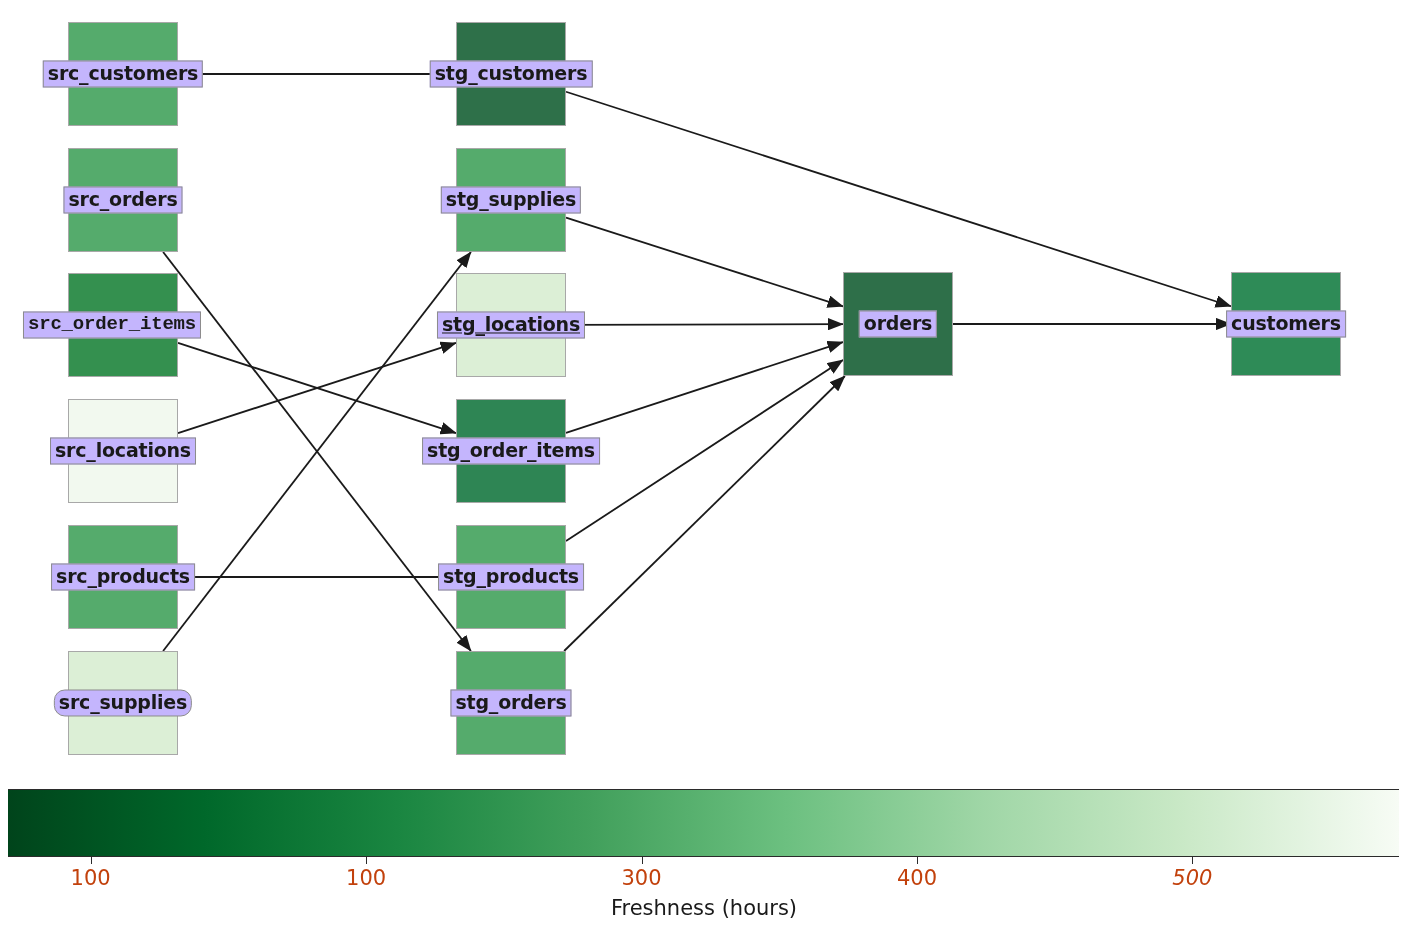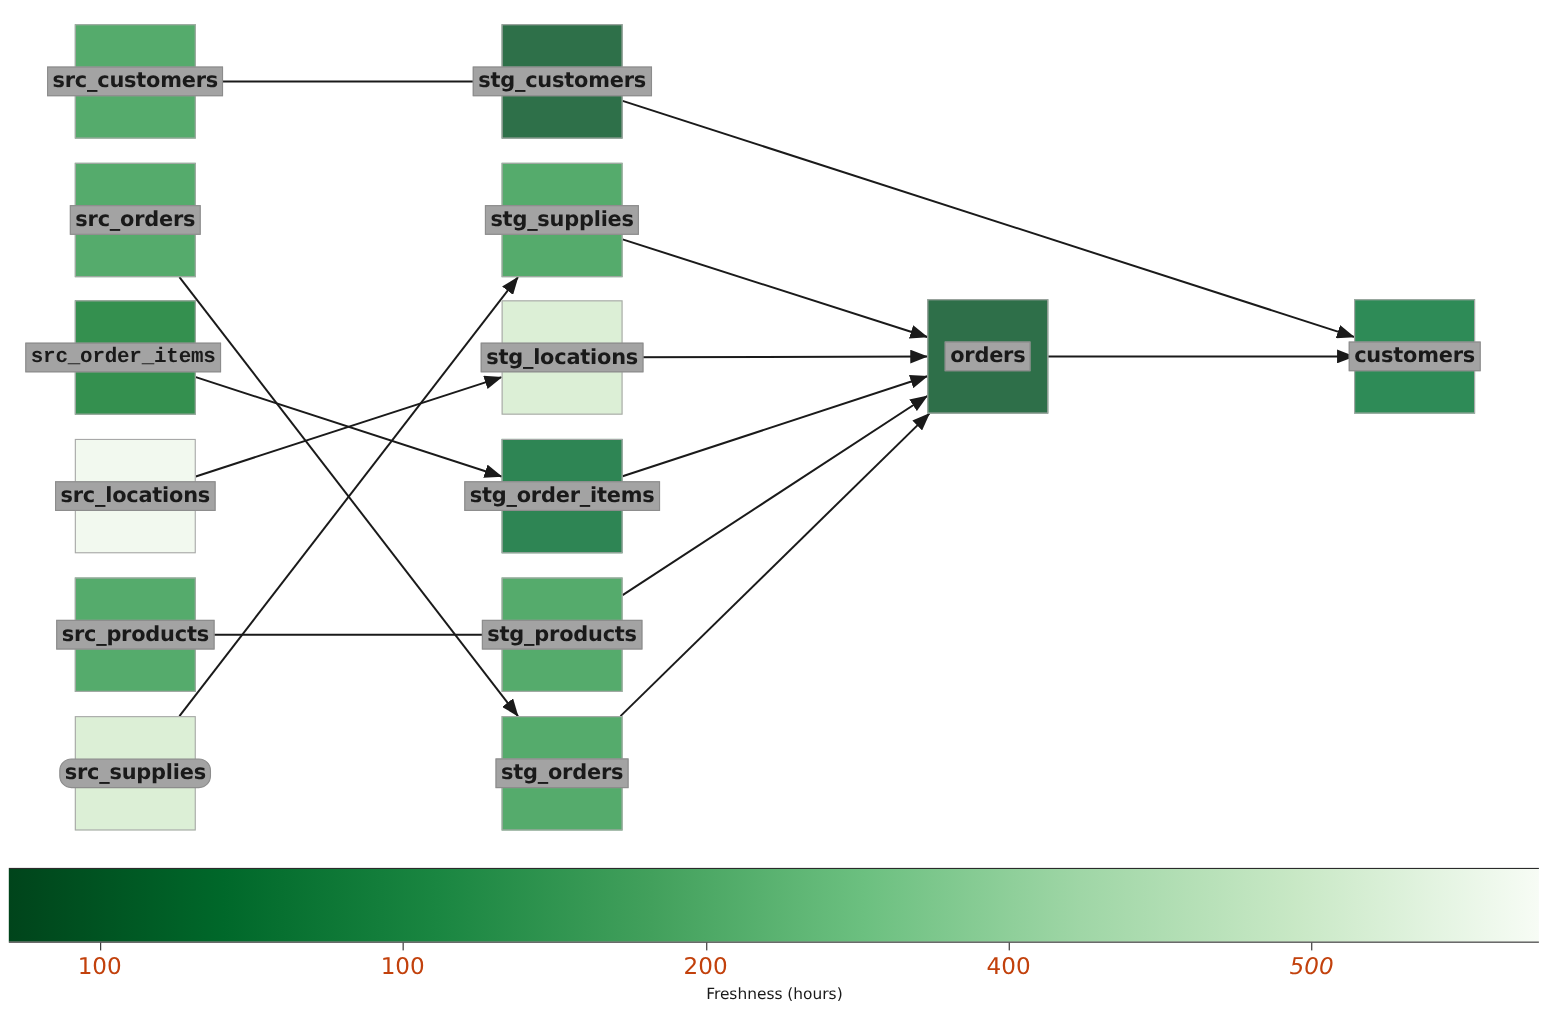--- a/index.html
+++ b/index.html
@@ -7,21 +7,21 @@
        font-family:"DejaVu Sans","Liberation Sans",sans-serif;}
 
   #canvas{position:absolute;left:0;top:0;width:1410px;height:926px;}
 
   svg#edges{position:absolute;left:0;top:0;width:1410px;height:926px;
             pointer-events:none;}
 
   .node{position:absolute;box-sizing:border-box;border:1px solid #a8a8a8;}
 
   .node-label{position:absolute;transform:translate(-50%,-50%);
-              background:#a3a3a3;border:1px solid #8c8c8c;
+              background:#c4b5fd;border:1px solid #8c8c8c;
               padding:1px 4px 2px 4px;
               font-size:19px;font-weight:bold;color:#1a1a1a;
               font-family:"DejaVu Sans","Liberation Sans",sans-serif;
               white-space:nowrap;line-height:1.16;letter-spacing:-0.2px;}
 
   #colorbar-wrap{position:absolute;left:8px;top:789px;width:1391px;height:68px;}
   #colorbar{width:100%;height:100%;box-sizing:border-box;
             border-top:1.6px solid #2b2b2b;border-bottom:1.6px solid #2b2b2b;
             border-left:0;border-right:0;
             background:linear-gradient(to right,
@@ -31,21 +31,21 @@
               #42a05c 42%,
               #6cc080 56%,
               #9fd6a6 70%,
               #c8e8c5 84%,
               #f7fcf5 100%);}
   .cb-tick{position:absolute;top:857px;width:1px;height:7px;background:#2b2b2b;}
   .cb-tlabel{position:absolute;top:866px;transform:translateX(-50%);
              font-size:21px;color:#c2410c;
              font-family:"DejaVu Sans","Liberation Sans",sans-serif;}
   #cb-axis-label{position:absolute;top:896px;left:704px;transform:translateX(-50%);
-             font-size:14px;color:#1a1a1a;
+             font-size:21px;color:#1a1a1a;
              font-family:"DejaVu Sans","Liberation Sans",sans-serif;}
 </style>
 </head>
 <body>
 
 <div id="canvas">
 
   <svg id="edges" viewBox="0 0 1410 926" xmlns="http://www.w3.org/2000/svg">
     <defs>
       <marker id="arrowhead" markerWidth="9" markerHeight="7" refX="8.6" refY="3.5" orient="auto" markerUnits="strokeWidth">
@@ -85,38 +85,38 @@
       <div class="node" style="left: 843px; top: 272px; width: 110px; height: 104px; background: rgb(46, 111, 73);"></div>
       <div class="node" style="left: 1231px; top: 272px; width: 110px; height: 104px; background: rgb(46, 139, 87);"></div>
       <div class="node-label" style="left: 123px; top: 74px;">src_customers</div>
       <div class="node-label" style="left: 123px; top: 200px;">src_orders</div>
       <div class="node-label" style="left: 112px; top: 325px; font-family: Liberation Mono, monospace;">src_order_items</div>
       <div class="node-label" style="left: 123px; top: 451px;">src_locations</div>
       <div class="node-label" style="left: 123px; top: 577px;">src_products</div>
       <div class="node-label" style="left: 123px; top: 703px; border-radius: 11px;">src_supplies</div>
       <div class="node-label" style="left: 511px; top: 74px;">stg_customers</div>
       <div class="node-label" style="left: 511px; top: 200px;">stg_supplies</div>
-      <div class="node-label" style="left: 511px; top: 325px;">stg_locations</div>
+      <div class="node-label" style="left: 511px; top: 325px; text-decoration: underline;">stg_locations</div>
       <div class="node-label" style="left: 511px; top: 451px;">stg_order_items</div>
       <div class="node-label" style="left: 511px; top: 577px;">stg_products</div>
       <div class="node-label" style="left: 511px; top: 703px;">stg_orders</div>
       <div class="node-label" style="left: 898px; top: 324px;">orders</div>
       <div class="node-label" style="left: 1286px; top: 324px;">customers</div>
     </div>
 
   <div id="colorbar-wrap">
     <div id="colorbar"></div>
   </div>
   <div id="cb-ticks-layer">
       <div class="cb-tick" style="left: 90.6337px;"></div>
       <div class="cb-tlabel" style="left: 90.6337px;">100</div>
       <div class="cb-tick" style="left: 366.079px;"></div>
       <div class="cb-tlabel" style="left: 366.079px;">100</div>
       <div class="cb-tick" style="left: 641.525px;"></div>
-      <div class="cb-tlabel" style="left: 641.525px;">200</div>
+      <div class="cb-tlabel" style="left: 641.525px;">300</div>
       <div class="cb-tick" style="left: 916.97px;"></div>
       <div class="cb-tlabel" style="left: 916.97px;">400</div>
       <div class="cb-tick" style="left: 1192.42px;"></div>
       <div class="cb-tlabel" style="left: 1192.42px; font-style: italic;">500</div>
     </div>
   <div id="cb-axis-label">Freshness (hours)</div>
 
 </div>
 
 </body></html>

